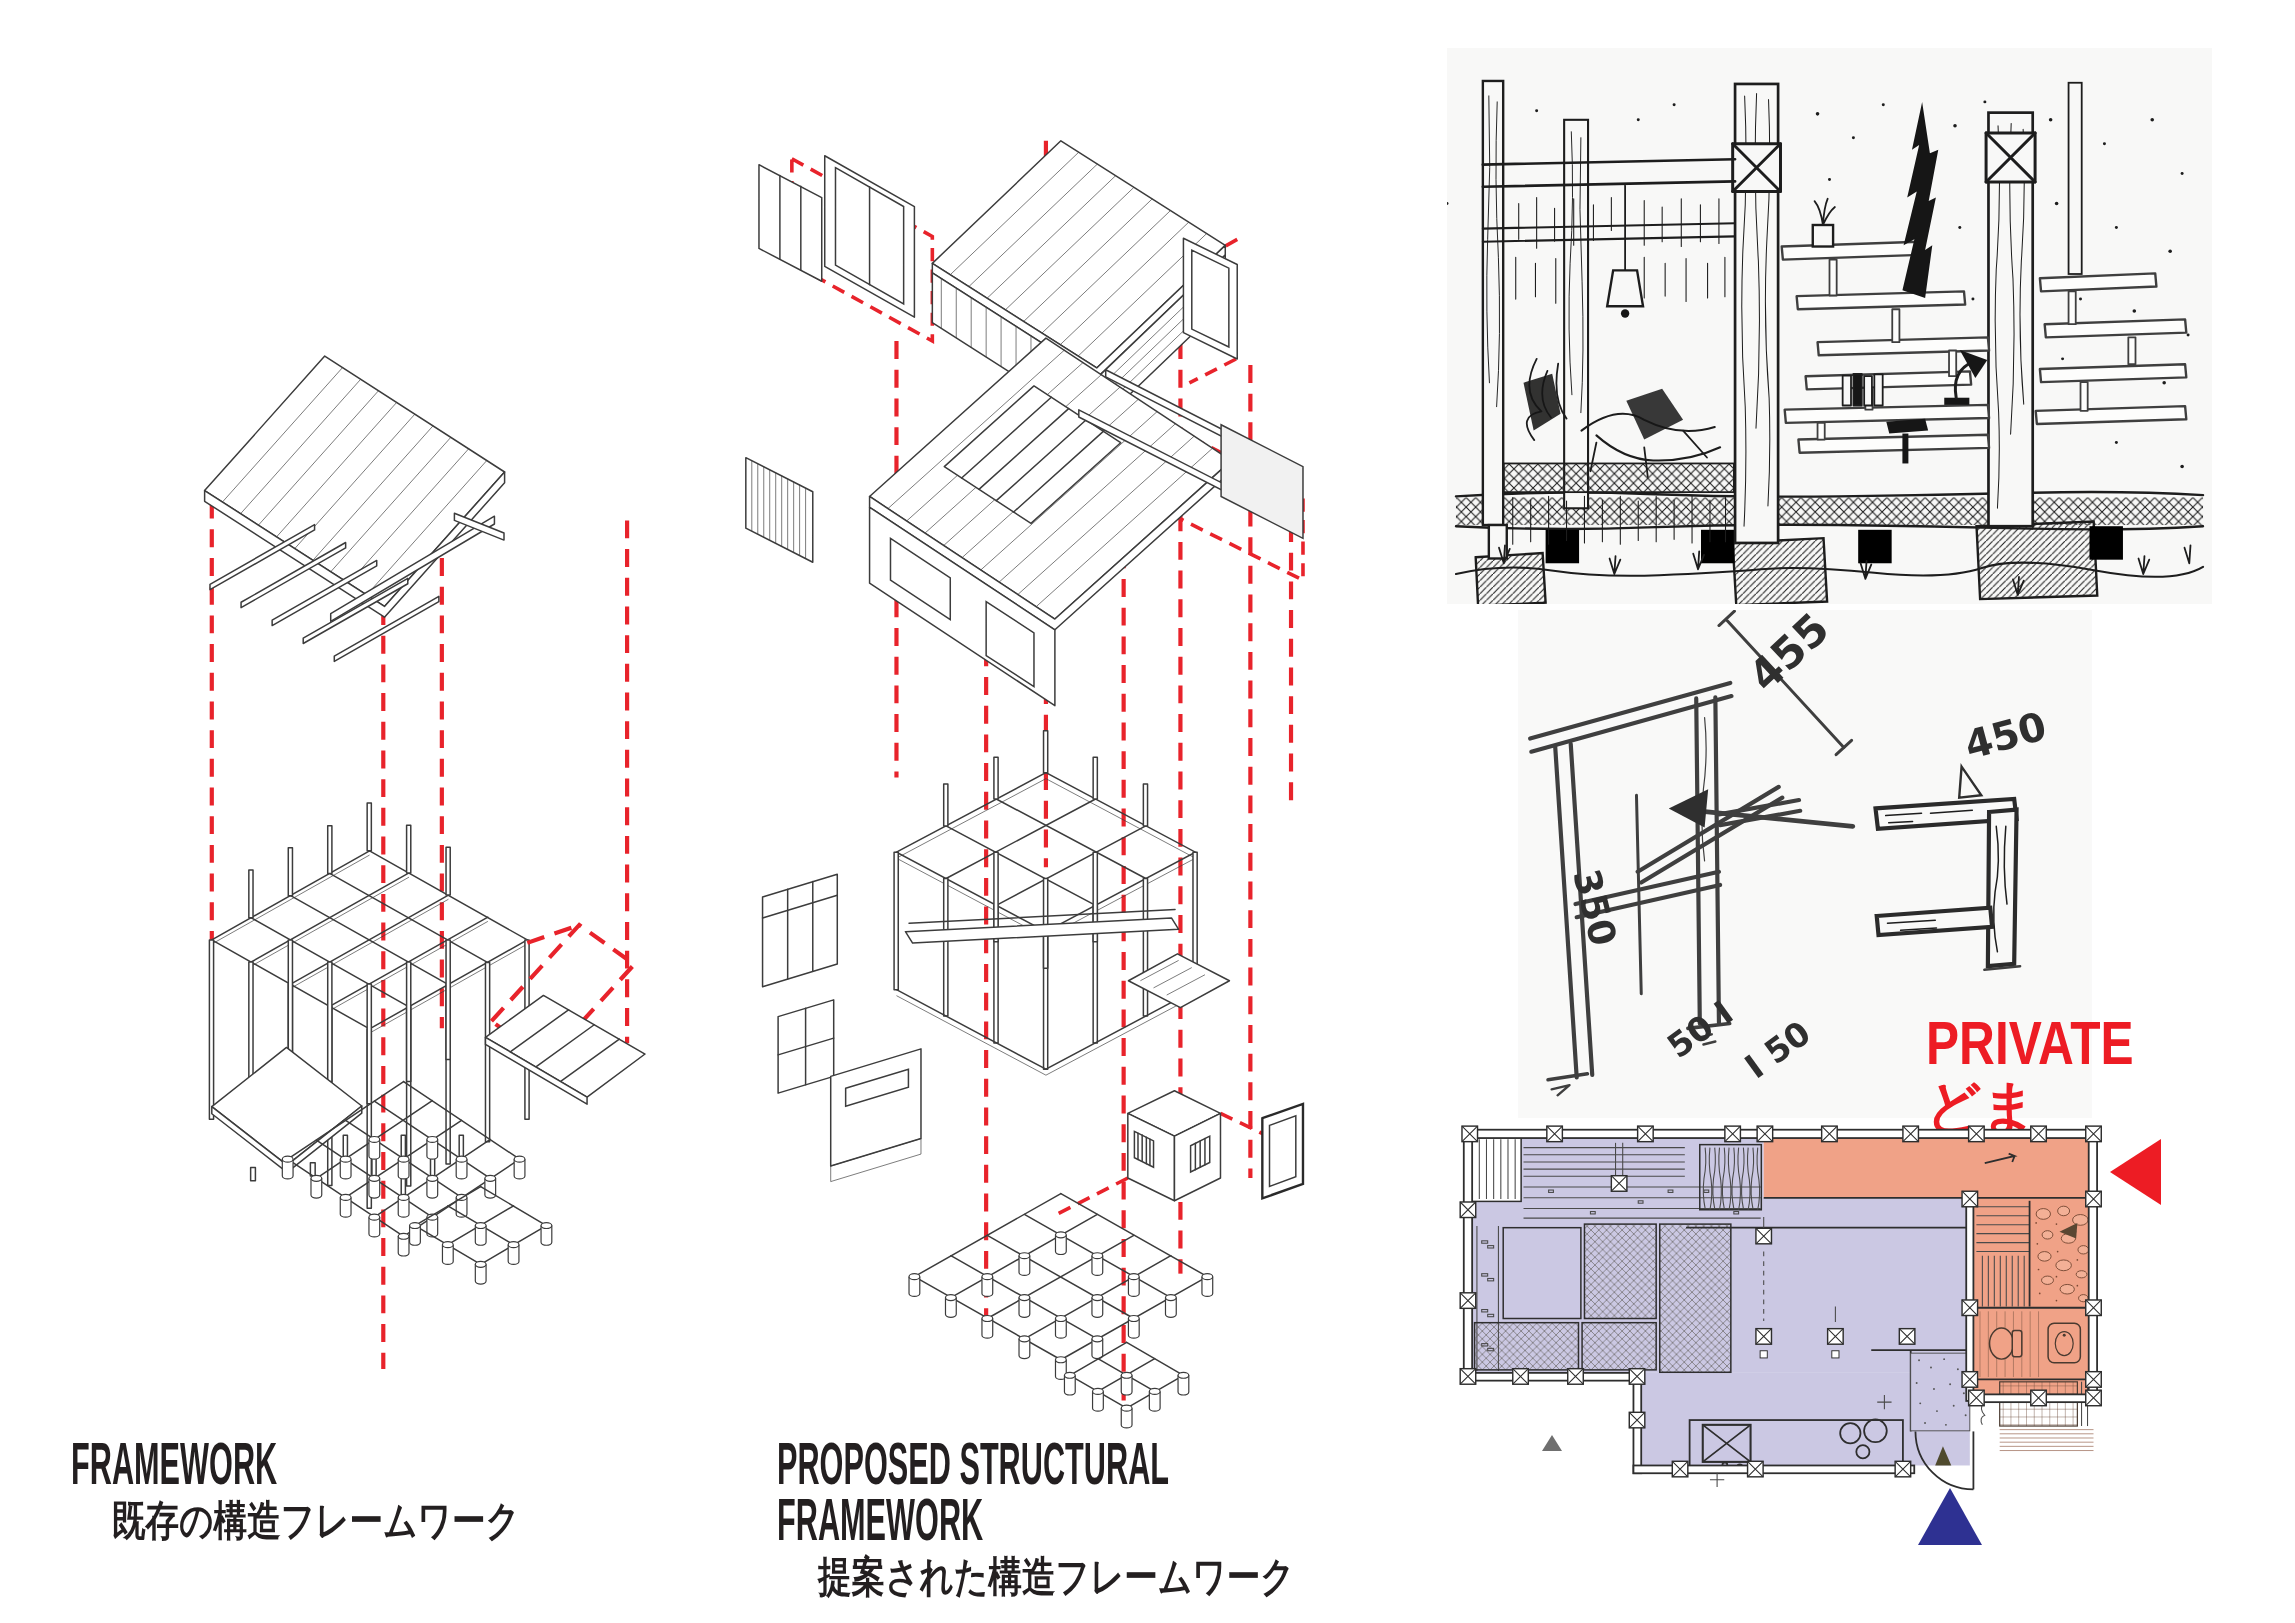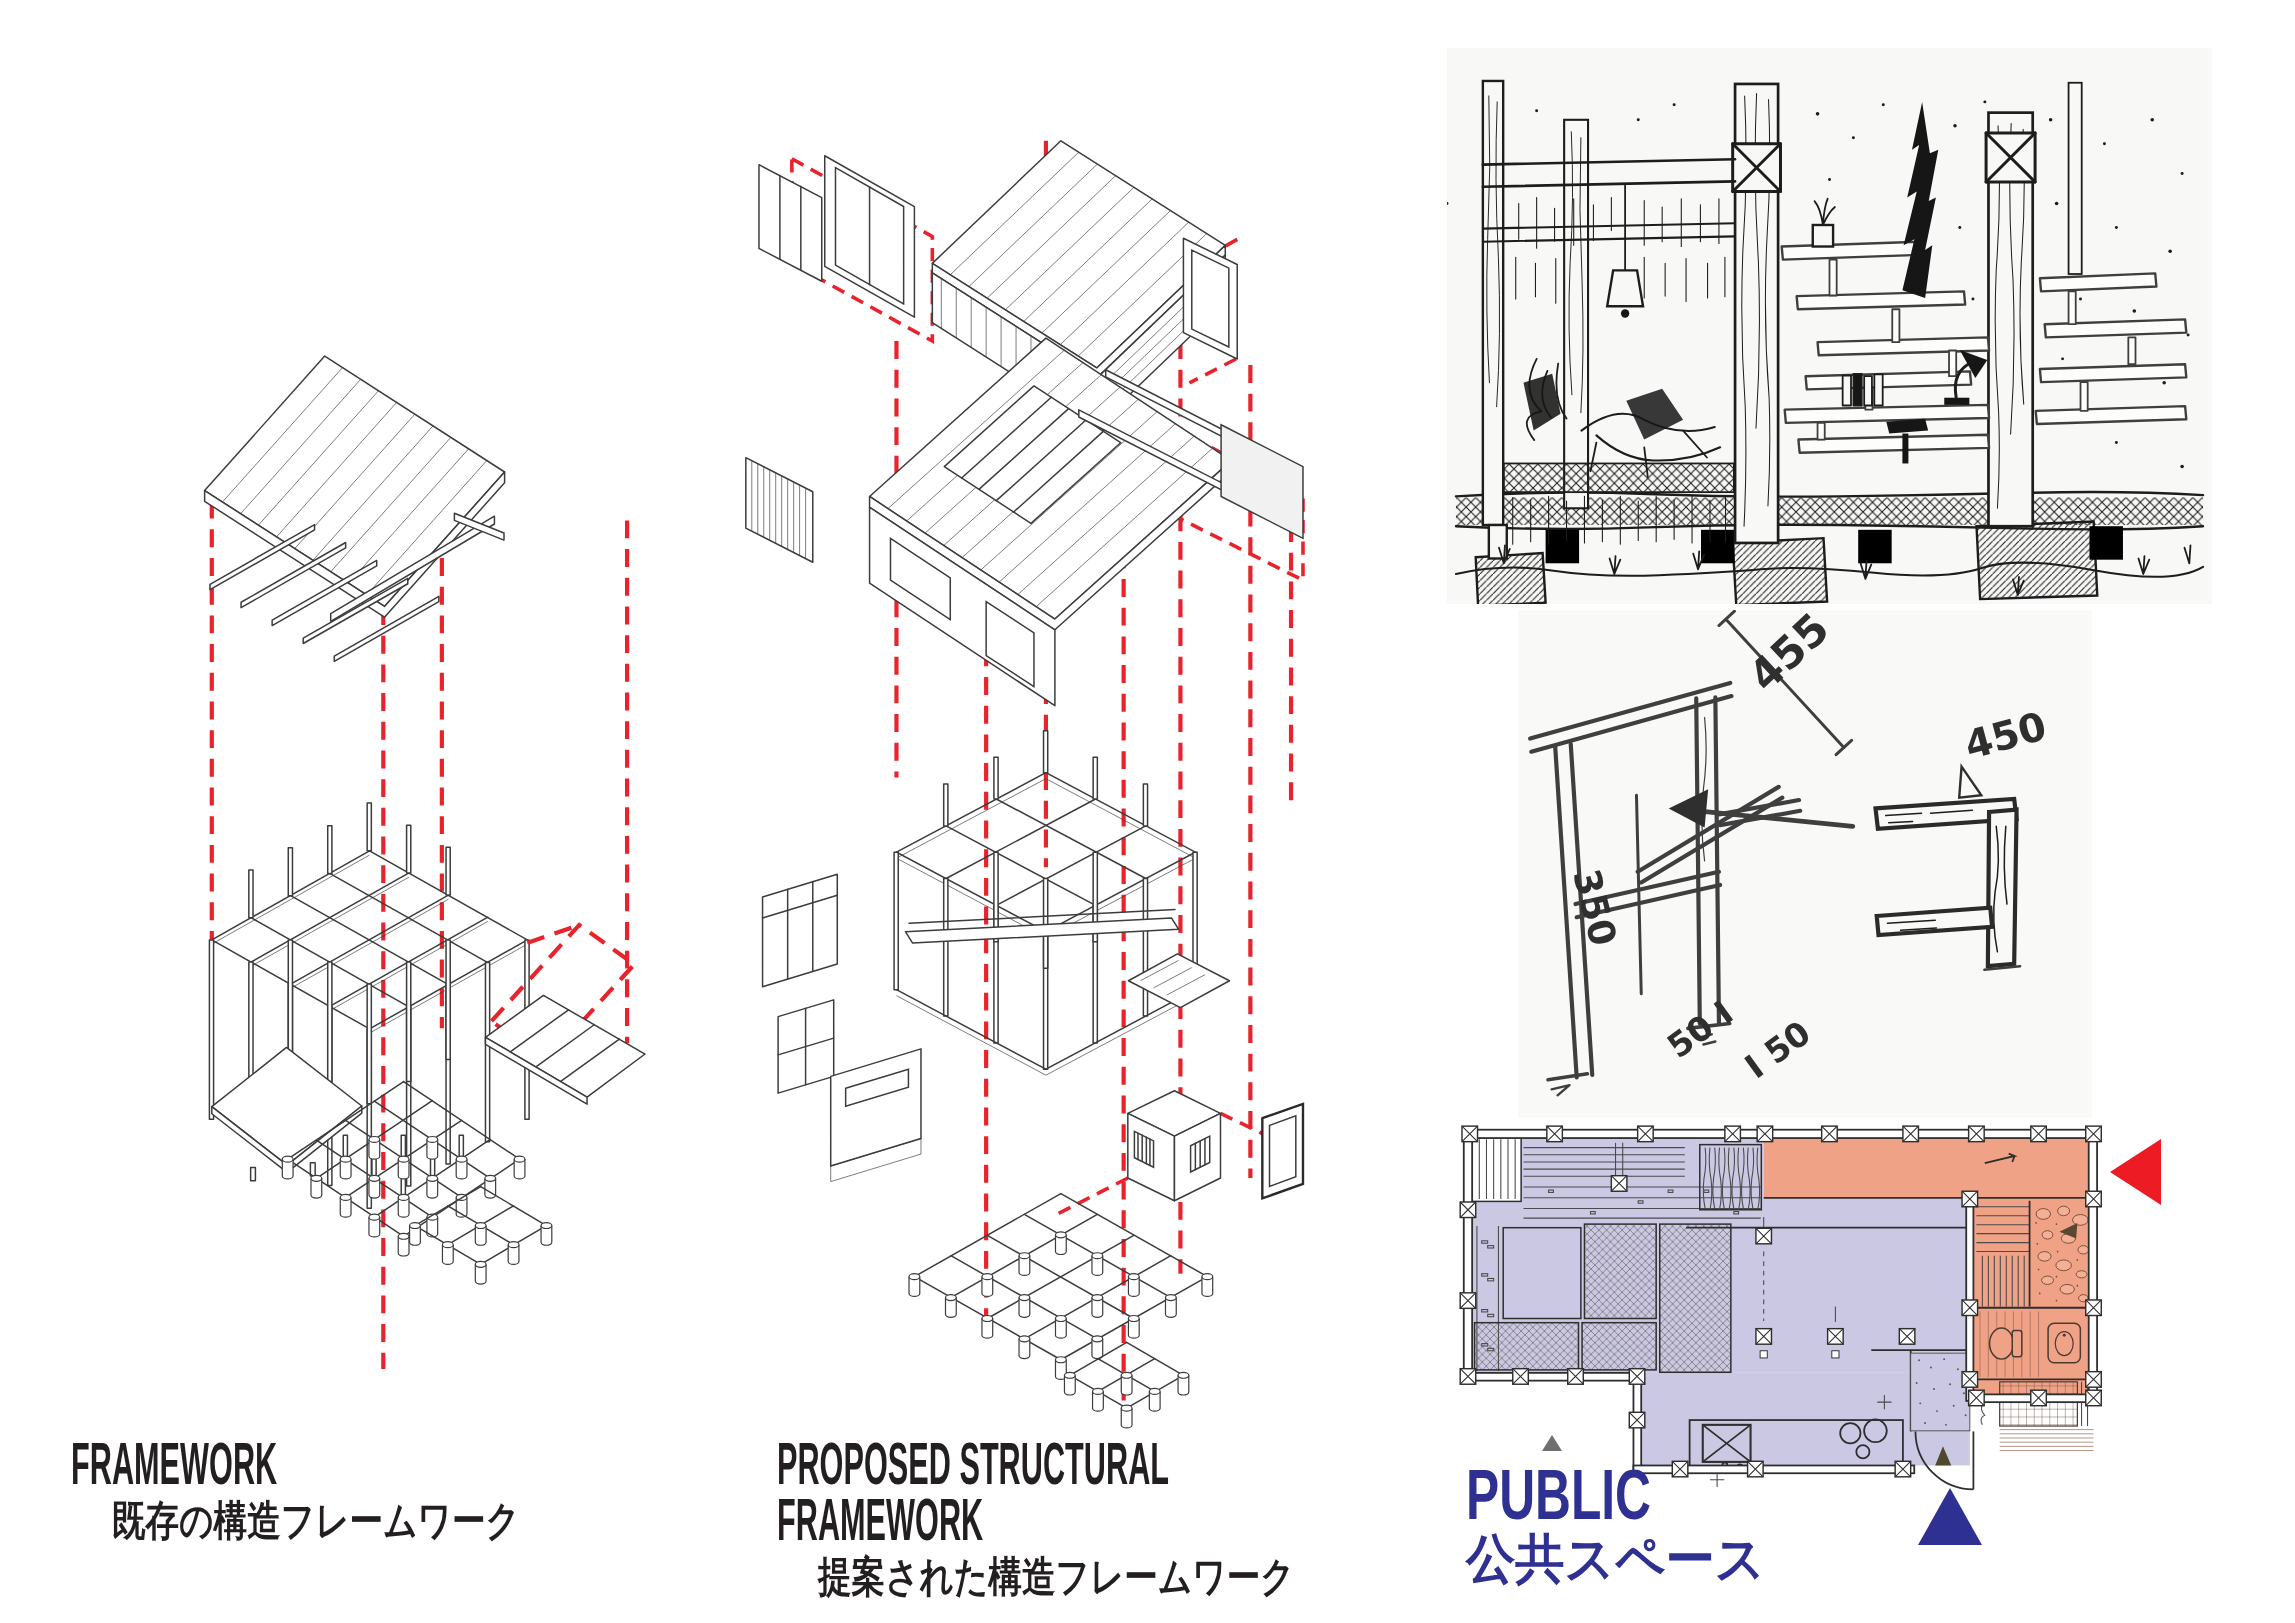--- a/index.html
+++ b/index.html
@@ -632,20 +632,24 @@
       <polygon points="598,332 830,316 834,350 602,366" fill="#f9f9f8" stroke="#2b2b2b" stroke-width="7"></polygon>
       <path class="ink" stroke-width="2.5" d="M615,344 l60,-4 M690,340 l70,-5 M620,356 l40,-2"></path>
       <polygon points="788,338 834,334 830,592 786,596" fill="#f9f9f8" stroke="#2b2b2b" stroke-width="7"></polygon>
       <path class="ink" stroke-width="2.5" d="M800,362 q8,60 -2,110 q-6,50 4,100 M816,362 q-6,70 2,130"></path>
       <polygon points="600,512 790,498 793,530 603,544" fill="#f9f9f8" stroke="#2b2b2b" stroke-width="7"></polygon>
       <path class="ink" stroke-width="2.5" d="M618,524 l80,-5 M640,536 l60,-4"></path>
       <path class="pc" stroke-width="4" d="M780,602 l60,-6"></path>
     </g>
   </svg>
 
+  <div class="abs" style="left:1926px;top:1013px;">
+    <div class="lbl-private-en"><span class="cond" style="transform:scaleX(.8);">PRIVATE</span></div>
+    <div class="lbl-private-jp"><span class="cond" style="transform:scaleX(.95);">どま</span></div>
+  </div>
 
   <svg class="abs" style="left:1459px;top:1121px;" width="705" height="395" viewBox="0 0 1180 660">
     <defs>
       <pattern id="xh" width="13" height="13" patternUnits="userSpaceOnUse">
         <path d="M0,13 L13,0 M0,0 L13,13" stroke="#5a5750" stroke-width="1" fill="none"></path>
       </pattern>
       <pattern id="gridp" width="13" height="13" patternUnits="userSpaceOnUse">
         <path d="M13,0 H0 V13" stroke="#6b4a3a" stroke-width="1.4" fill="none"></path>
       </pattern>
       <g id="xb">
@@ -907,24 +911,20 @@
 
     <path class="wl2" d="M420,600 h24 M432,588 v24 M700,470 h24 M712,458 v24"></path>
   </svg>
 
   <div id="red-triangle" class="abs" style="left:2110px;top:1139px;"></div>
 
   <div id="blue-triangle" class="abs" style="left:1918px;top:1488px;"></div>
 
   <div id="gray-triangle" class="abs" style="left:1542px;top:1435px;"></div>
 
-  <div class="abs" style="left:1466px;top:1461px;">
-    <div class="lbl-public-en"><span class="cond" style="transform:scaleX(.7);">PUBLIC</span></div>
-    <div class="lbl-public-jp"><span class="cond" style="transform:scaleX(.93);">公共スペース</span></div>
-  </div>
 
   <div class="abs" style="left:71px;top:1436px;">
     <div class="cap-en"><span class="cond" style="transform:scaleX(.52);">FRAMEWORK</span></div>
     <div class="cap-jp"><span class="cond" style="transform:scaleX(.8);">既存の構造フレームワーク</span></div>
   </div>
 
   <div class="abs" style="left:777px;top:1436px;">
     <div class="cap-en"><span class="cond" style="transform:scaleX(.52);">PROPOSED STRUCTURAL</span></div>
     <div class="cap-en"><span class="cond" style="transform:scaleX(.52);">FRAMEWORK</span></div>
     <div class="cap-jp"><span class="cond" style="transform:scaleX(.8);">提案された構造フレームワーク</span></div>

